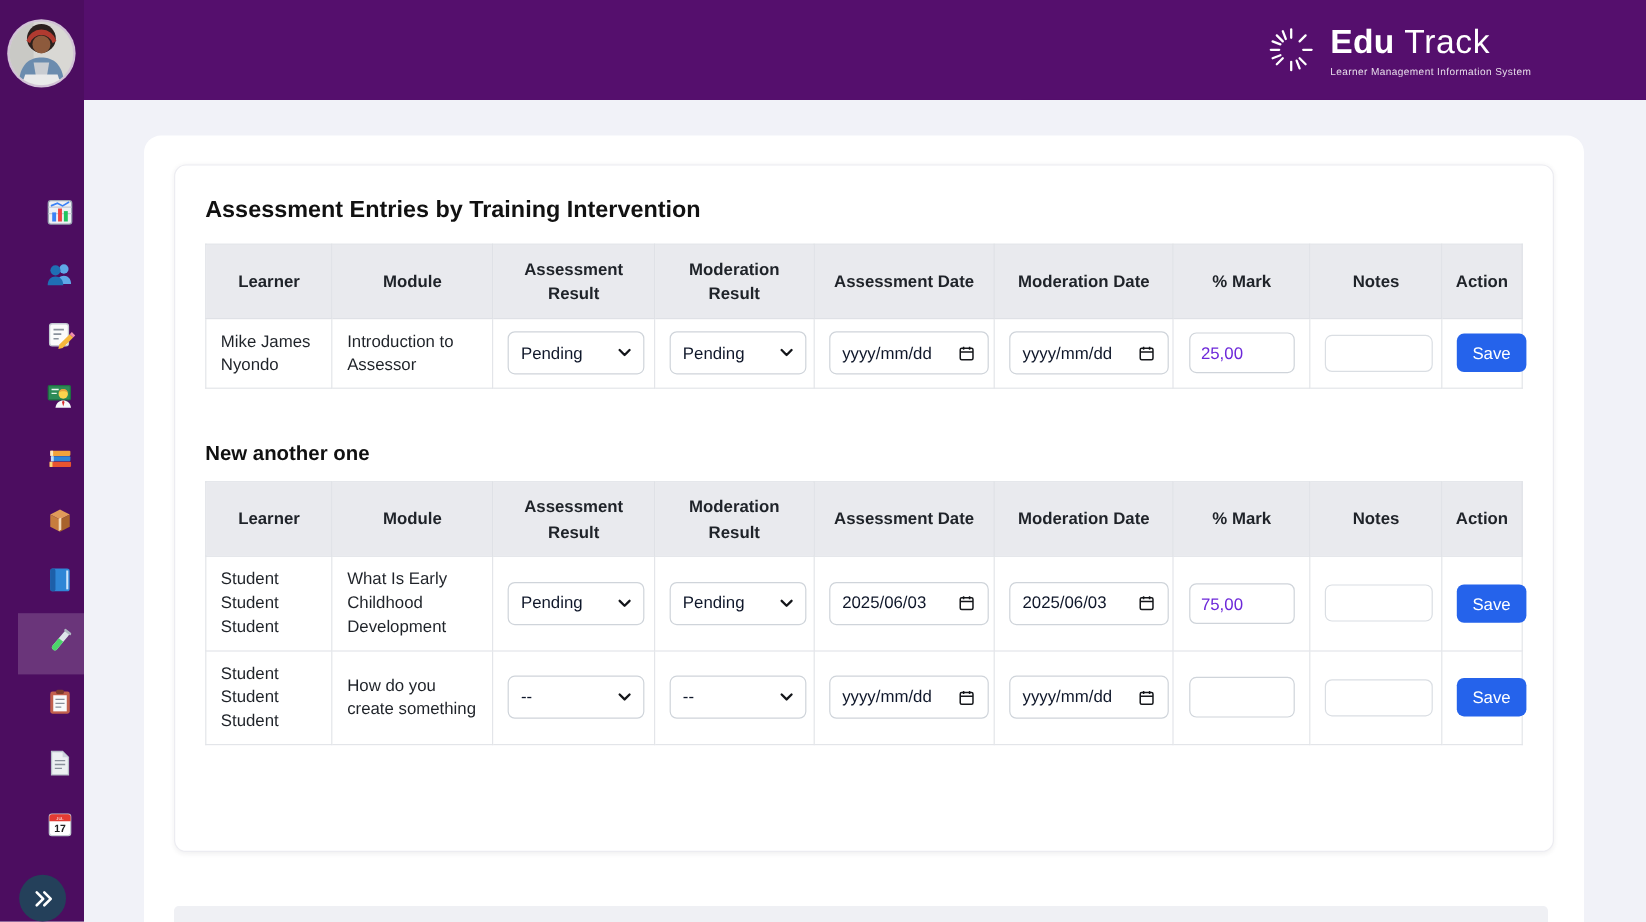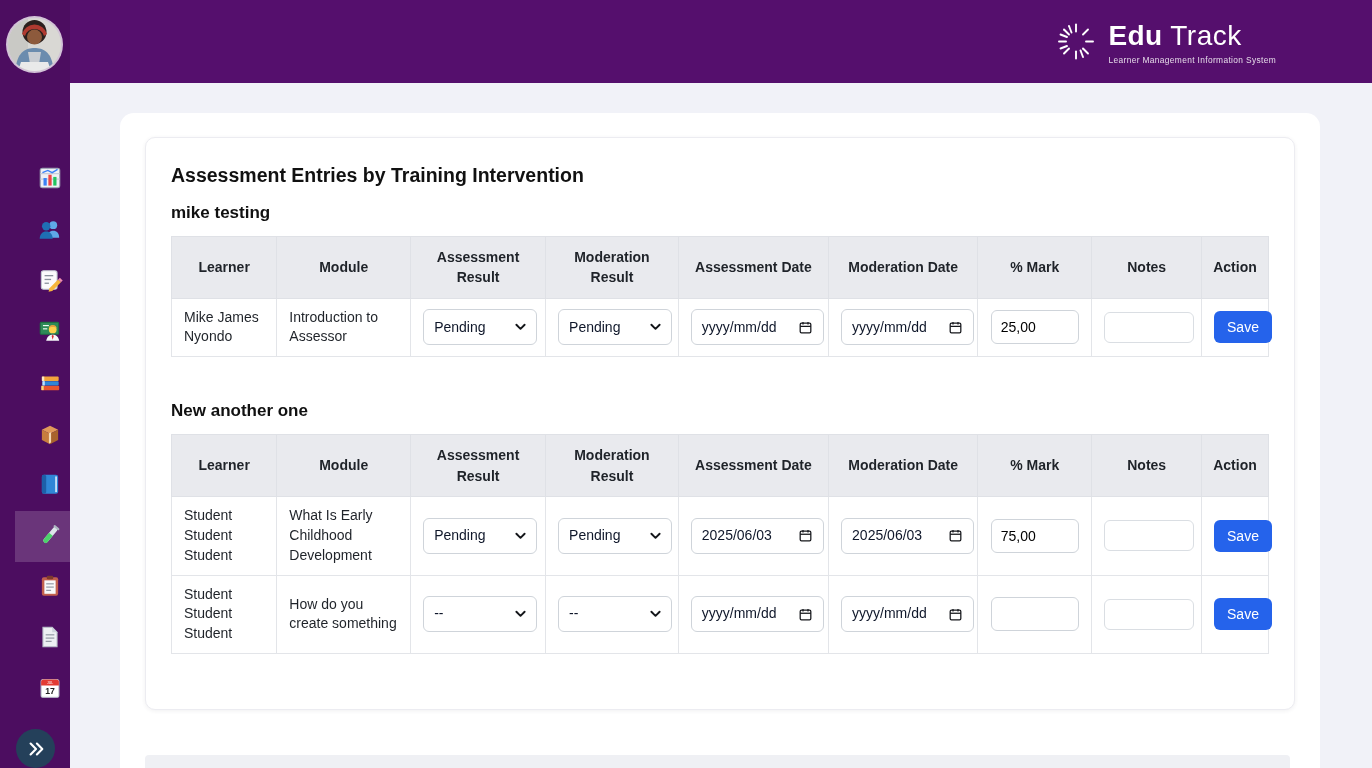--- a/index.html
+++ b/index.html
@@ -57,21 +57,21 @@
   .tbl td.txt { text-align:left; }
 
   
   .sel, .date { display:flex; align-items:center; justify-content:space-between; background:#fff;
     border:1px solid #cfd4da; border-radius:6px; height:36px; padding:0 10px; margin:0 auto;
     cursor:pointer; }
   .sel { width:114px; }
   .date { width:133px; }
   .sel span, .date span { font-size:14px; color:#0f172a; white-space:nowrap; }
   .mark-input { width:88px; height:34px; border:1px solid #cfd4da; border-radius:6px;
-    padding:3px 9px; font-size:14px; font-family:"Liberation Sans", sans-serif; color:#000000; display:block; margin:0 auto; }
+    padding:3px 9px; font-size:14px; font-family:"Liberation Sans", sans-serif; color:#6d28d9; display:block; margin:0 auto; }
   .notes-input { width:90px; height:31px; border:1px solid #dadee3; border-radius:6px;
     padding:0 8px; font-size:14px; font-family:"Liberation Sans", sans-serif; display:block; margin:0 auto; }
   .save-btn { background:#2563eb; color:#fff; border:none; border-radius:6px; padding:8px 13px;
     font-size:14px; font-family:"Liberation Sans", sans-serif; cursor:pointer; display:inline-block; }
 </style>
 </head>
 <body>
 
 <div class="topbar">
   <div class="logo">
@@ -227,21 +227,20 @@
       <path d="M11 2l6 6-6 6"></path>
   </svg>
 </div>
 
 <div class="content">
   <div class="outer">
     <div class="card">
       <div class="page-title">Assessment Entries by Training Intervention</div>
       <div id="sections">
           <div>
-            <div class="section-title">mike testing</div>
             <table class="tbl">
               <colgroup>
                 <col style="width: 9.6%;">
                 <col style="width: 12.2%;">
                 <col style="width: 12.3%;">
                 <col style="width: 12.1%;">
                 <col style="width: 13.7%;">
                 <col style="width: 13.6%;">
                 <col style="width: 10.4%;">
                 <col style="width: 10%;">

